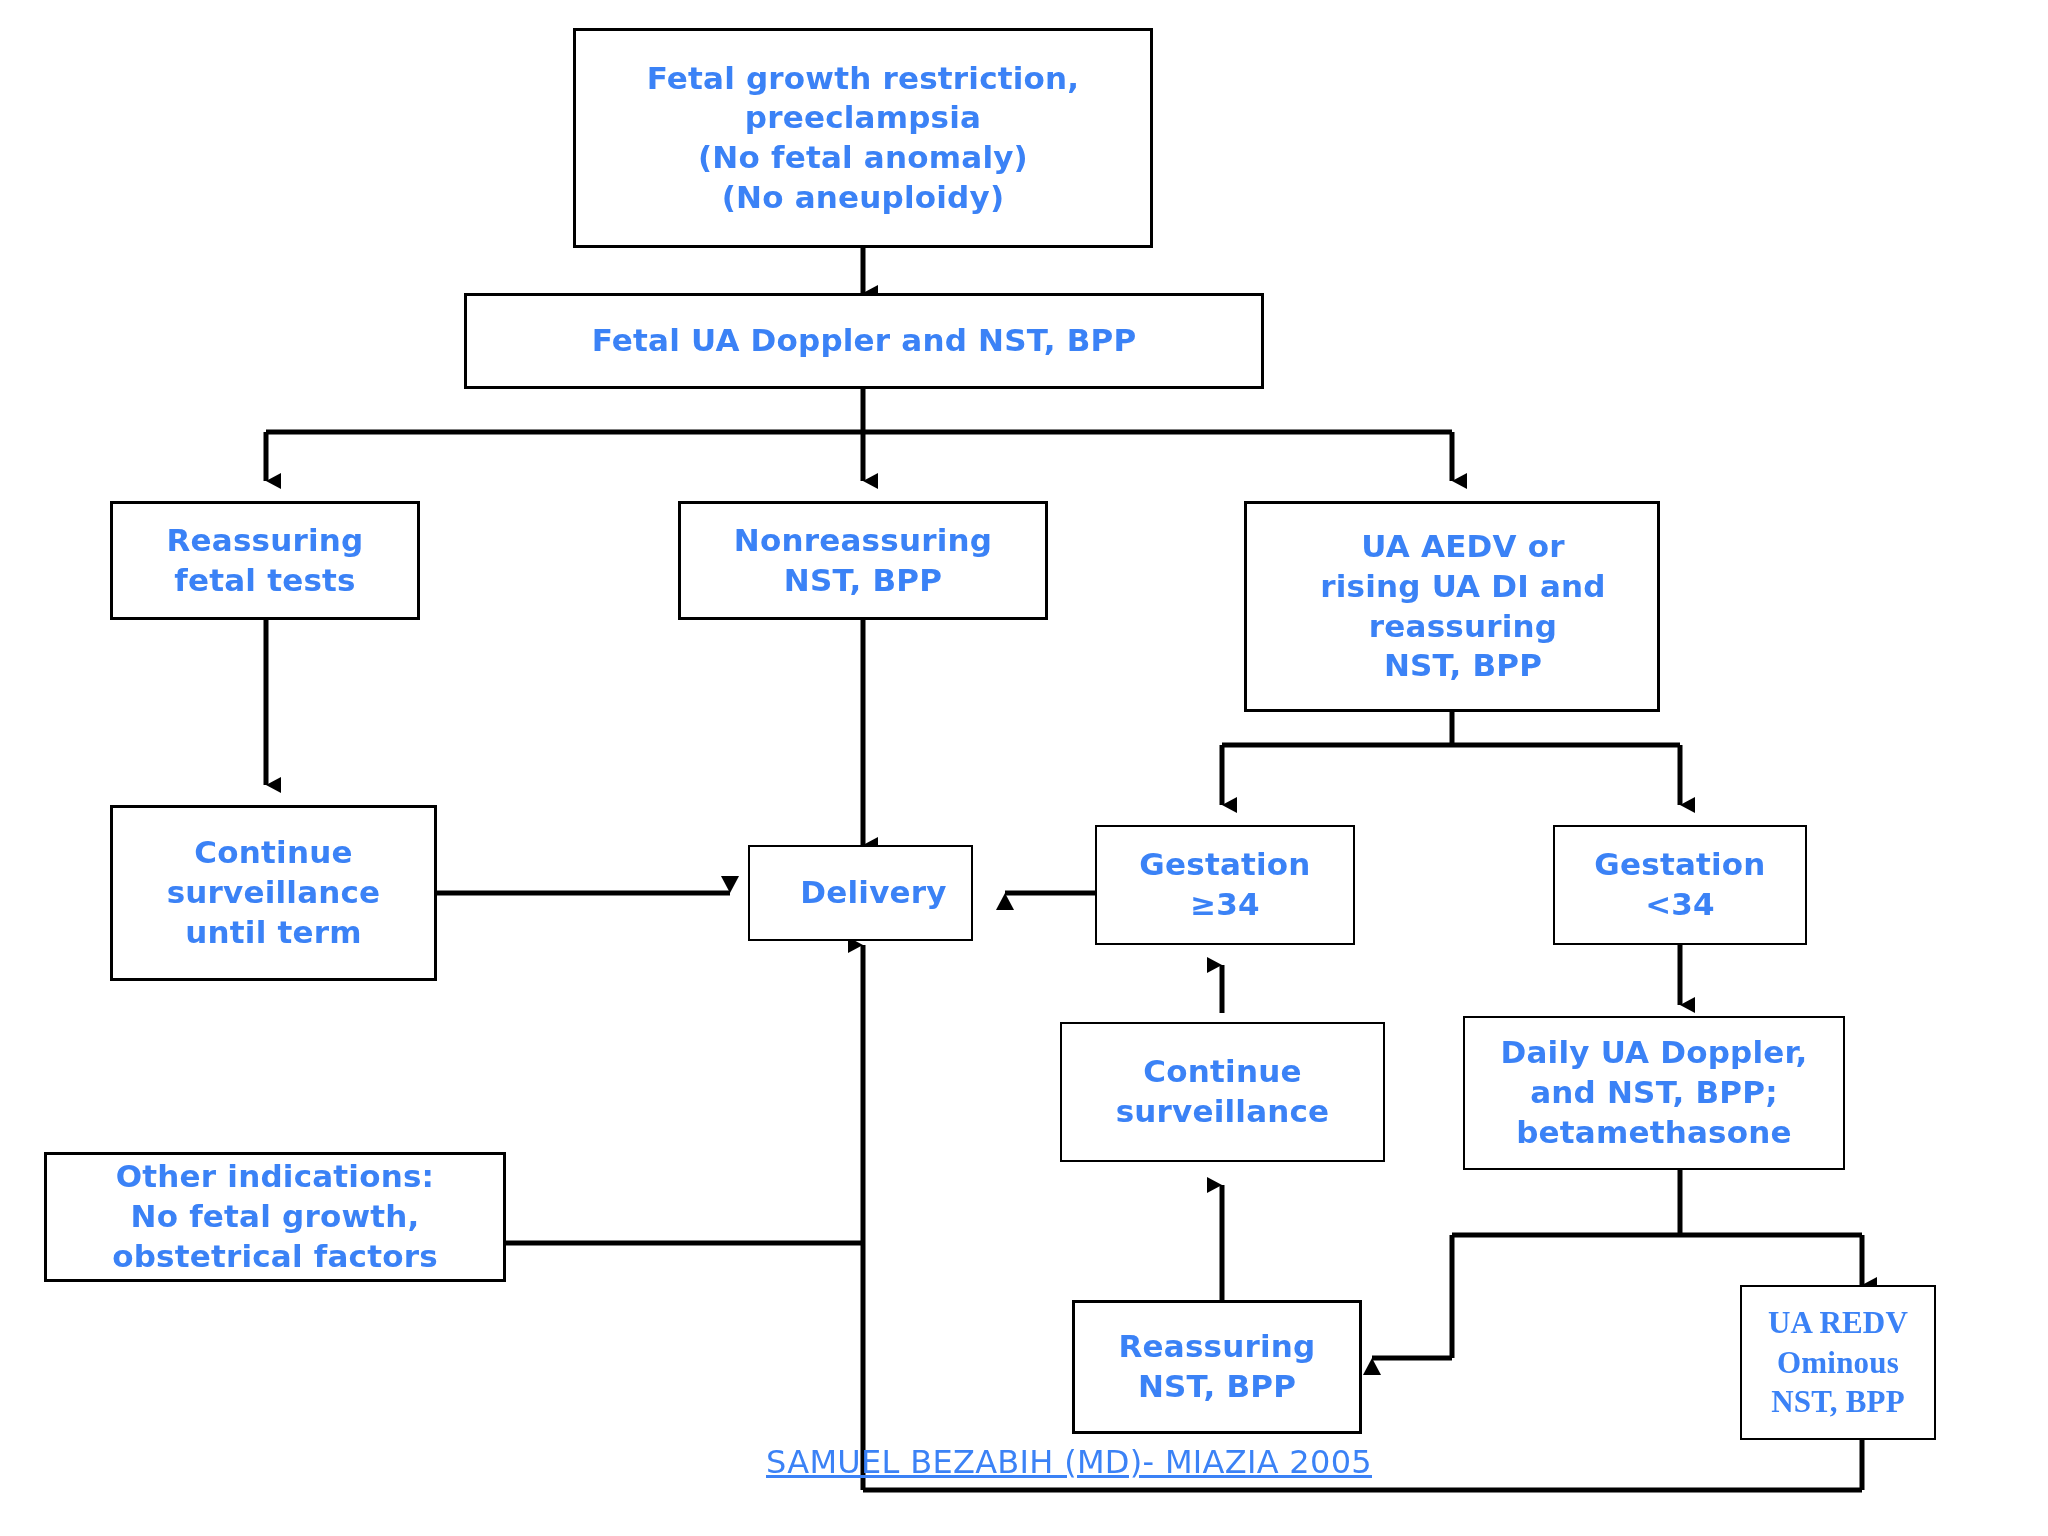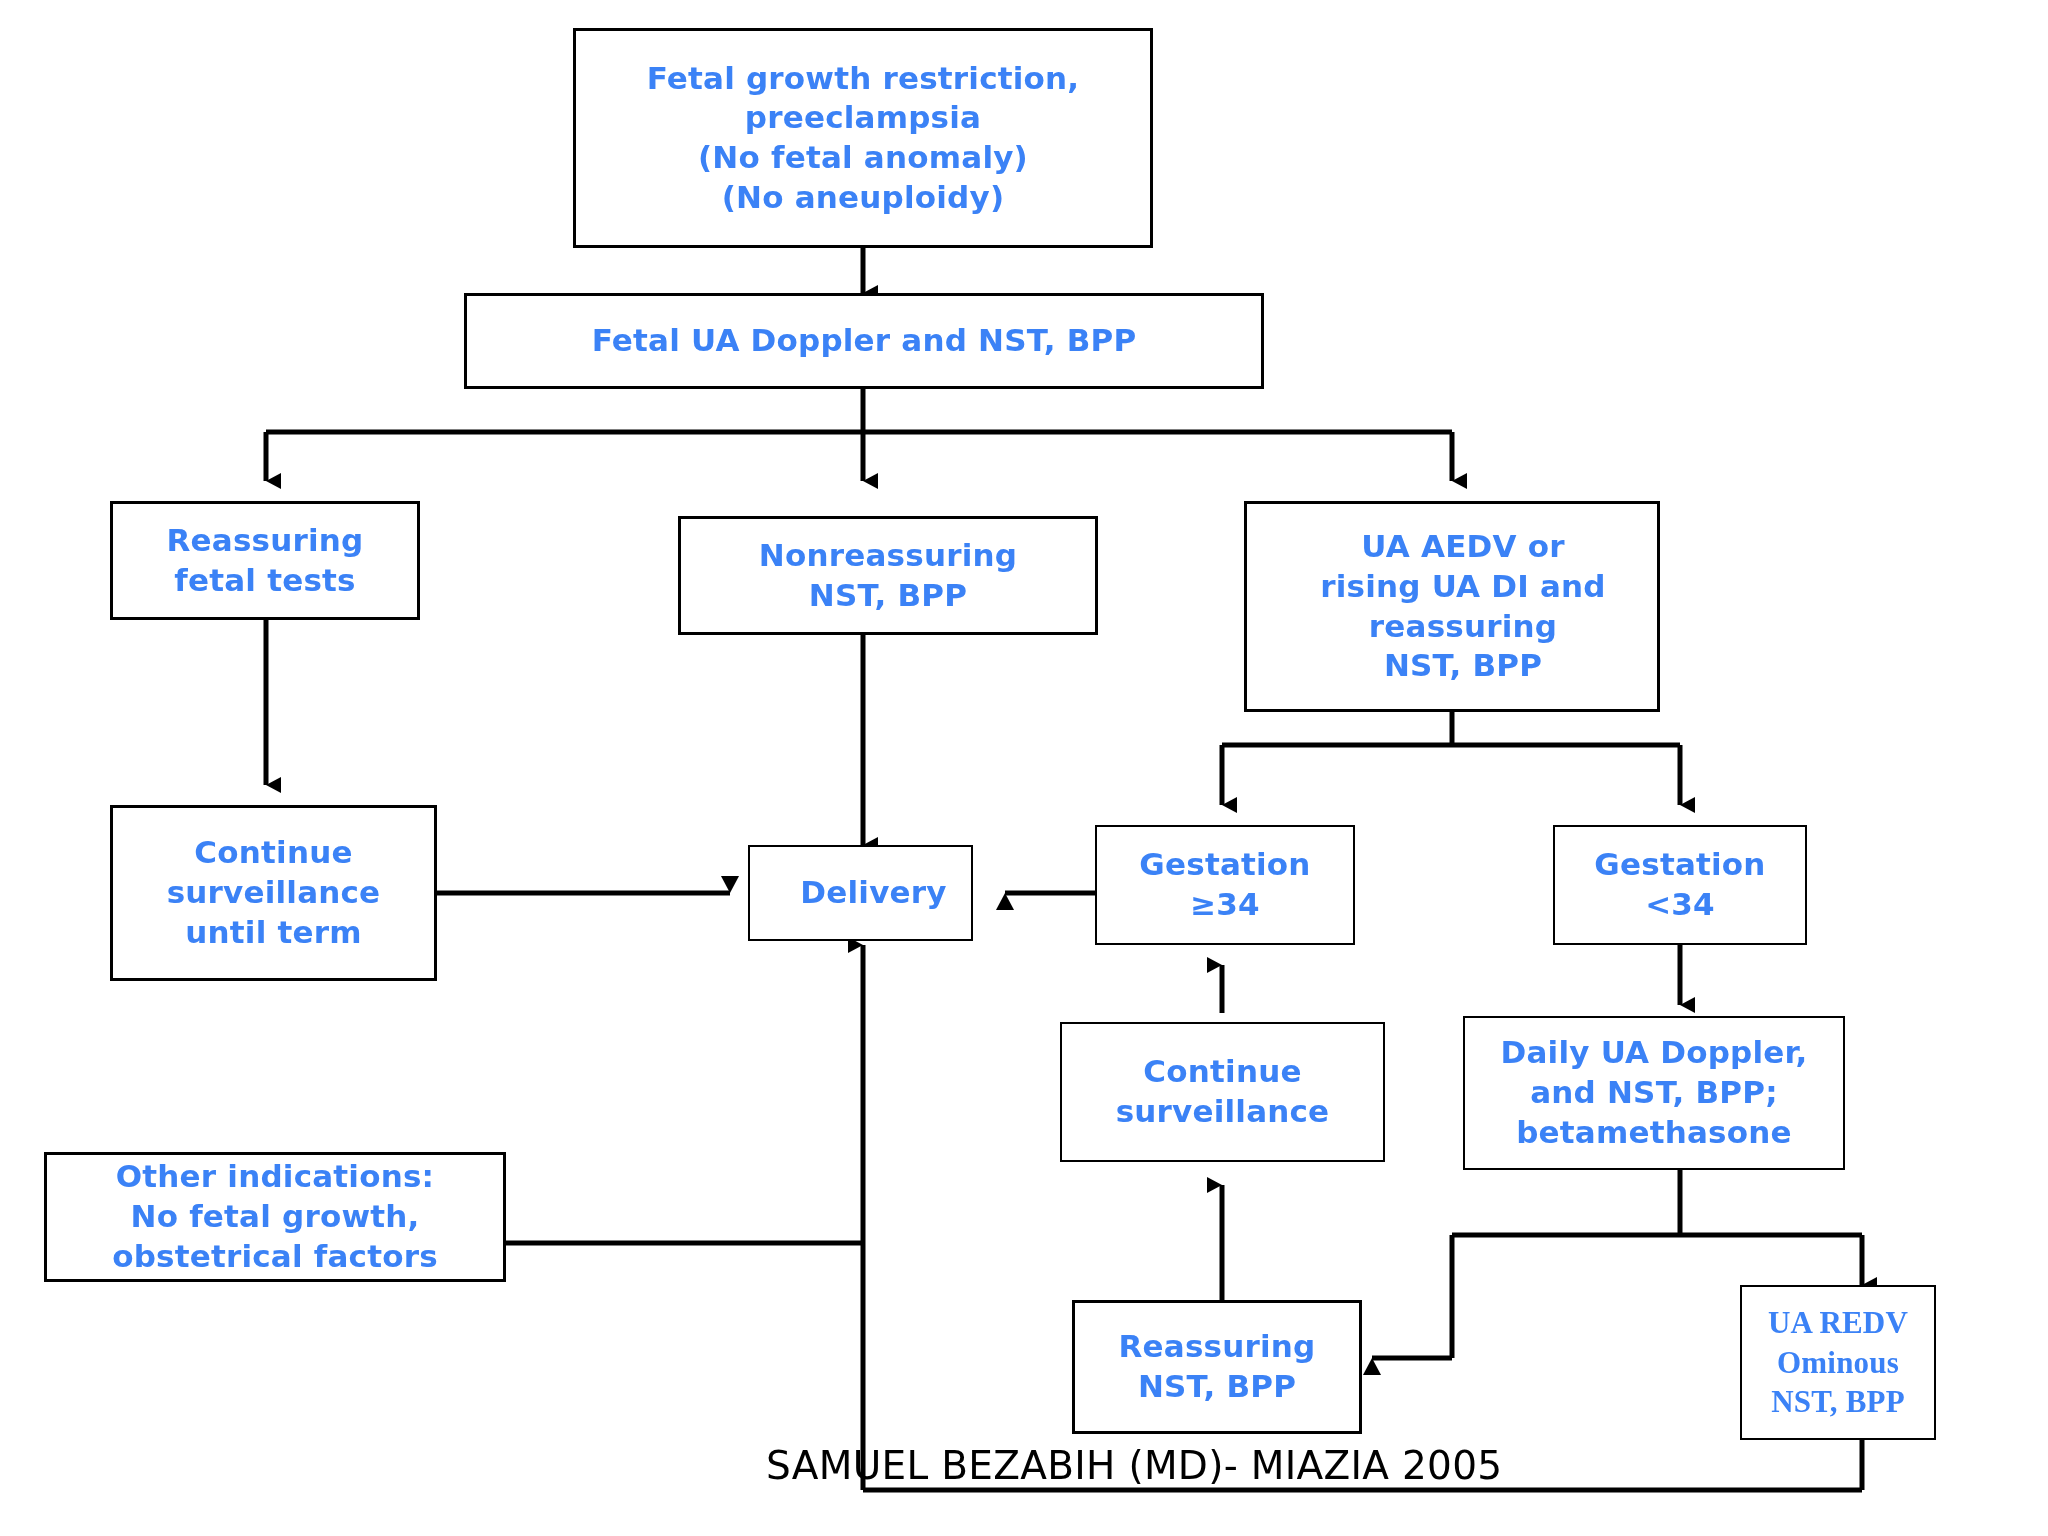--- a/index.html
+++ b/index.html
@@ -38,26 +38,27 @@
     line-height: 1.28;
     letter-spacing: 0.2px;
     white-space: pre-line;
     padding: 2px 6px;
   }
   .node-box.thin {
     border-width: 2px;
   }
   .watermark {
     position: absolute;
-    color: #000000;
+    color: #3b82f6;
     font-family: "DejaVu Sans", "Liberation Sans", sans-serif;
     font-weight: 400;
-    font-size: 39px;
+    font-size: 32px;
     white-space: nowrap;
     letter-spacing: 0.3px;
+    text-decoration: underline;
   }
 </style>
 </head>
 <body>
 
 <div id="page">
 
   <svg id="flow-svg" viewBox="0 0 2048 1536" xmlns="http://www.w3.org/2000/svg">
     <defs>
       <marker id="arrowdown" markerWidth="18" markerHeight="16" refX="9" refY="15" orient="auto" markerUnits="userSpaceOnUse">
@@ -119,21 +120,21 @@
   <div class="node-box" style="left:573px; top:28px; width:580px; height:220px;">Fetal growth restriction,
 preeclampsia
 (No fetal anomaly)
 (No aneuploidy)</div>
 
   <div class="node-box" style="left:464px; top:293px; width:800px; height:96px;">Fetal UA Doppler and NST, BPP</div>
 
   <div class="node-box" style="left:110px; top:501px; width:310px; height:119px;">Reassuring
 fetal tests</div>
 
-  <div class="node-box" style="left:678px; top:501px; width:420px; height:119px;margin-top:15px;">Nonreassuring
+  <div class="node-box" style="left:678px; top:501px; width:370px; height:119px;">Nonreassuring
 NST, BPP</div>
 
   <div class="node-box" style="left:1244px; top:501px; width:416px; height:211px;padding-left:28px;">UA AEDV or
 rising UA DI and
 reassuring
 NST, BPP</div>
 
   <div class="node-box" style="left:110px; top:805px; width:327px; height:176px;">Continue
 surveillance
 until term</div>

